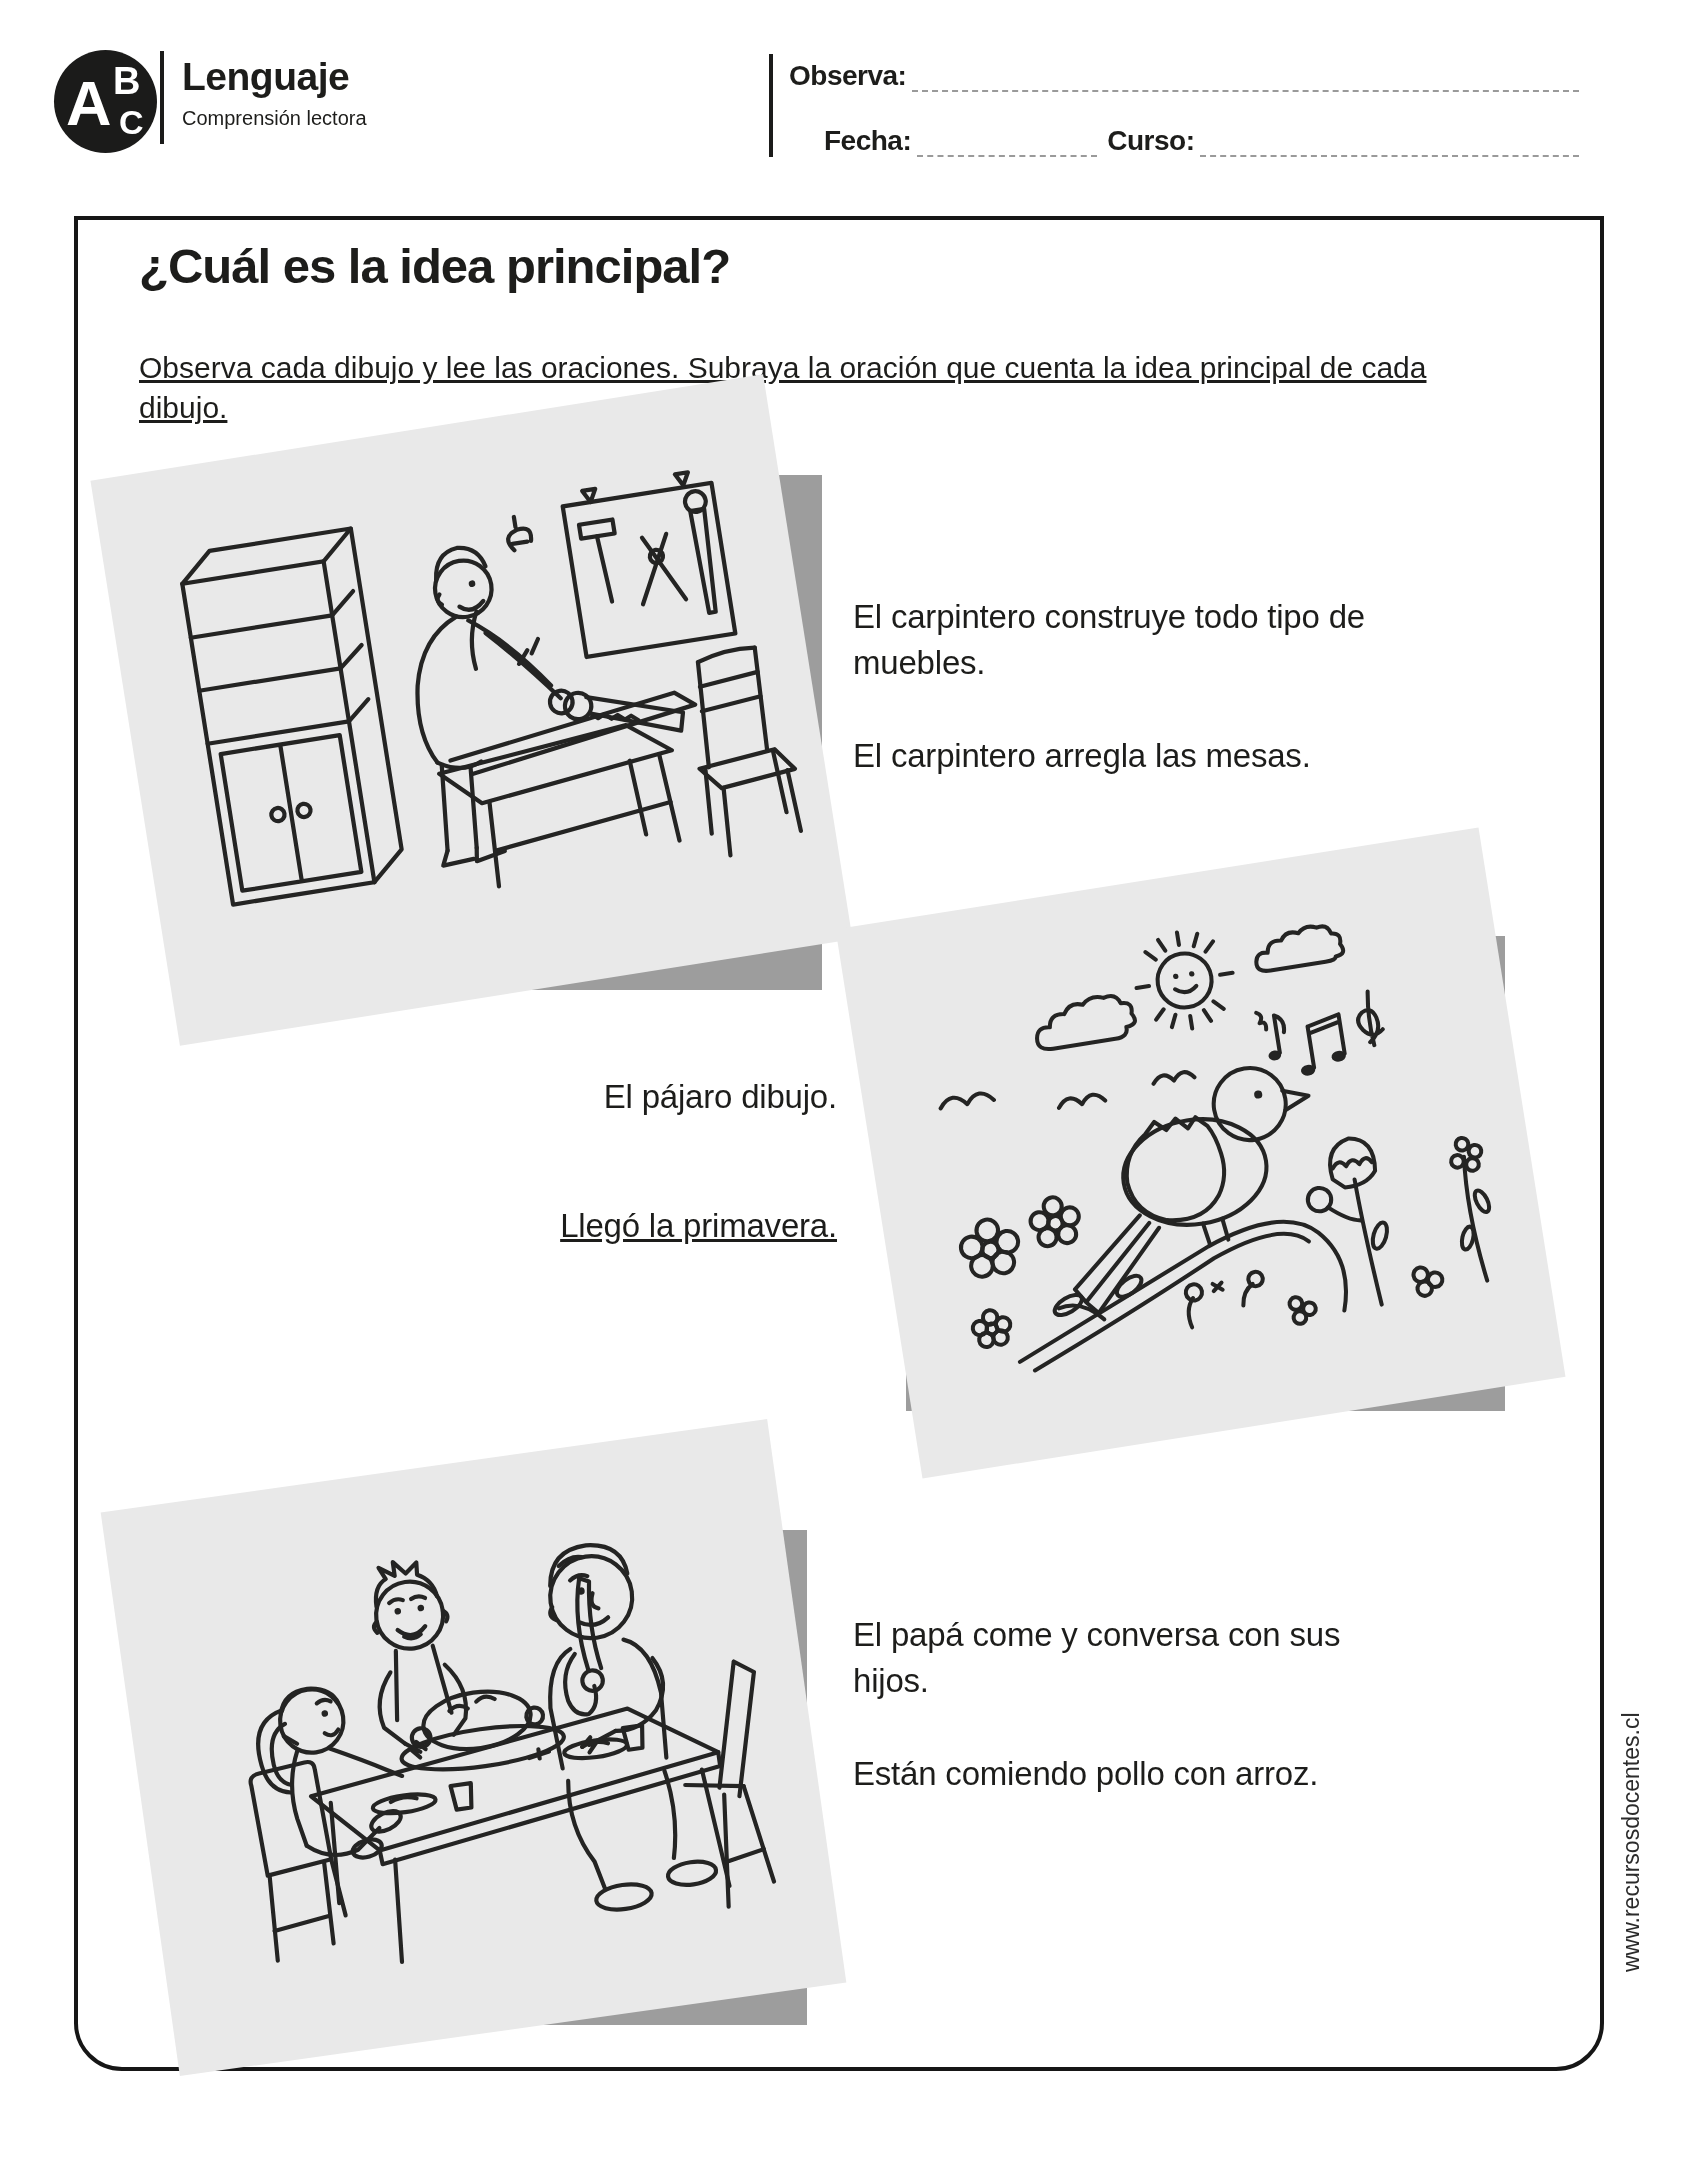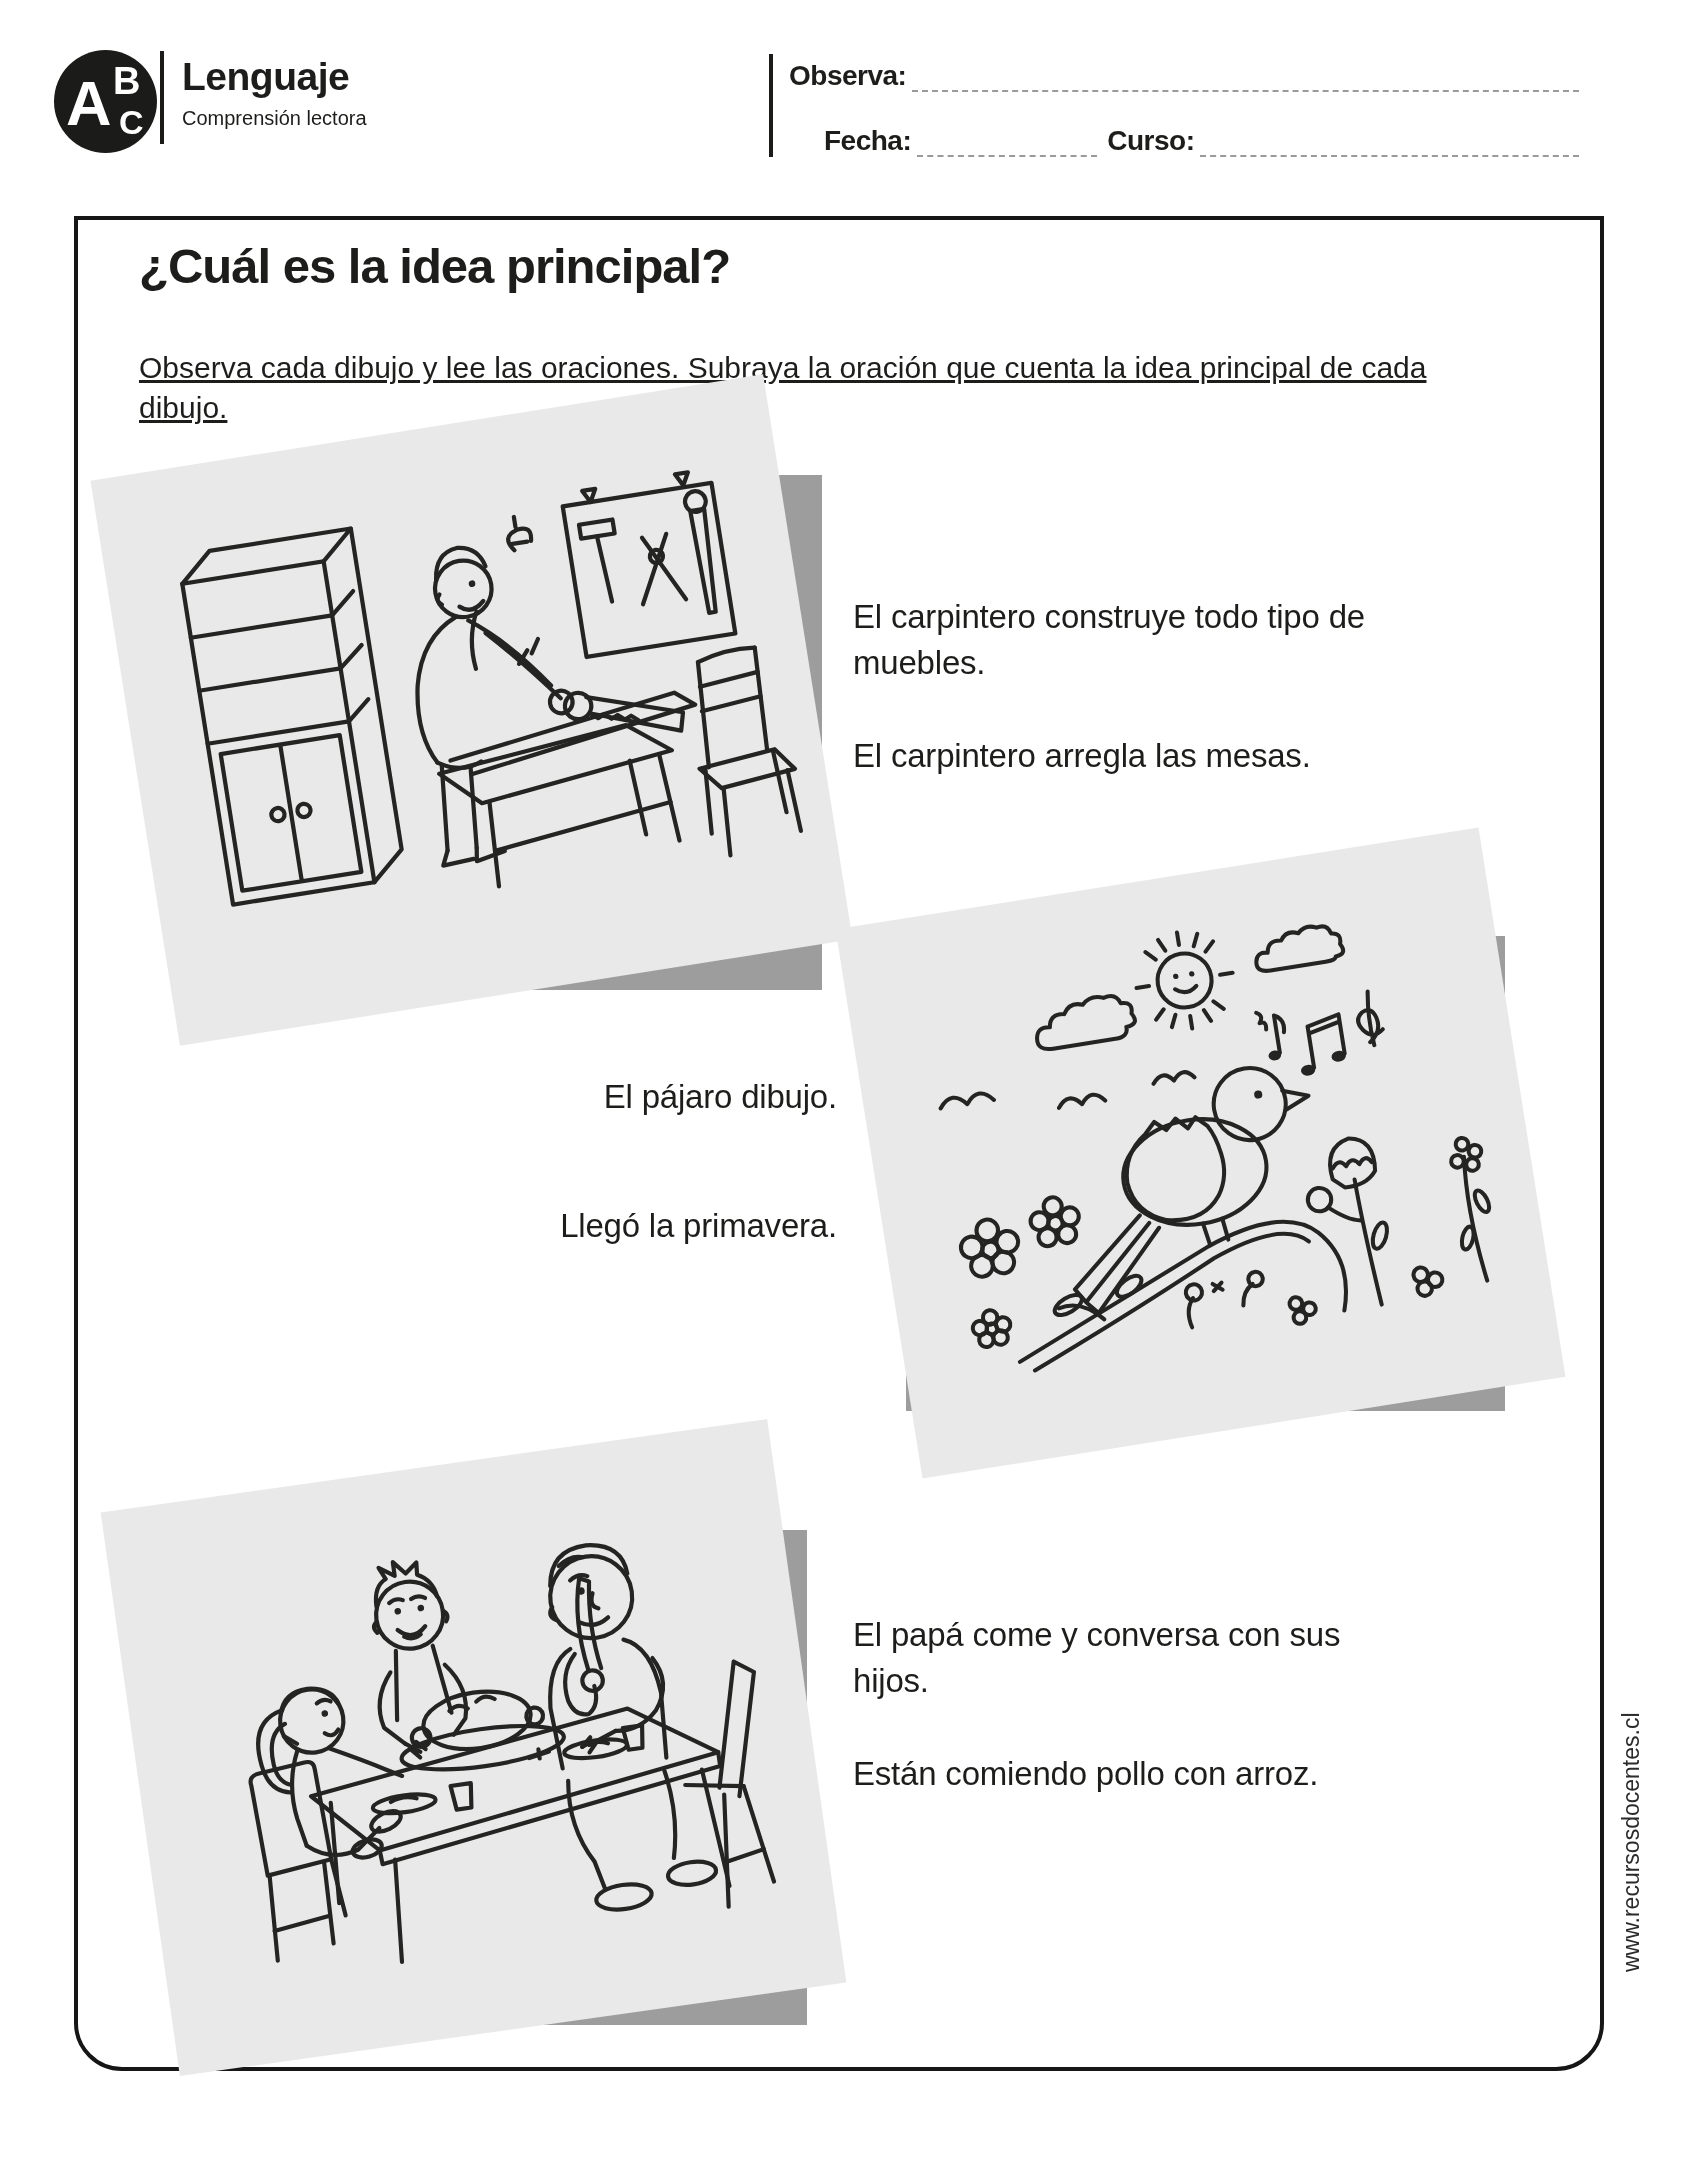--- a/index.html
+++ b/index.html
@@ -42,21 +42,21 @@
   .card { position:absolute; background:#e9e9e9; }
   .card svg { position:absolute; left:3%; top:2%; width:94%; height:96%; }
   .ink { stroke:#242423; stroke-width:4.5; fill:none; stroke-linecap:round; stroke-linejoin:round; }
   .ink-f { fill:#242423; stroke:none; }
 
   
   .sentences { position:absolute; font-size:33px; line-height:1.38; letter-spacing:-0.2px; }
   .sentences p + p { margin-top:48px; }
   .s1 { left:853px; top:594px; width:540px; }
   .s2 { left:243px; top:1074px; width:594px; text-align:right; }
-  .s2 p + p { margin-top:83px; }
+  .s2 p + p { margin-top:83px;text-decoration:underline; }
   .s3 { left:853px; top:1612px; width:540px; }
 
   
   .site { position:absolute; left:1618px; top:1972px; transform:rotate(-90deg);
           transform-origin:0 0; font-size:23px; color:#2b2b2b; white-space:nowrap; }
 </style>
 </head>
 <body>
 
 <div id="page">

